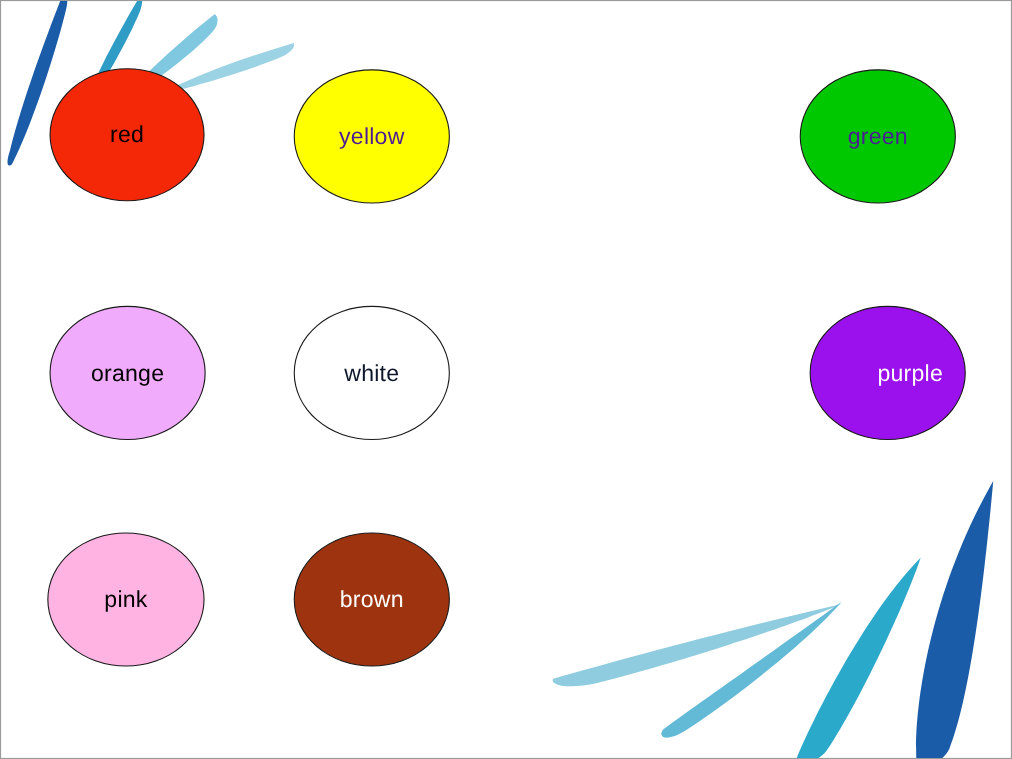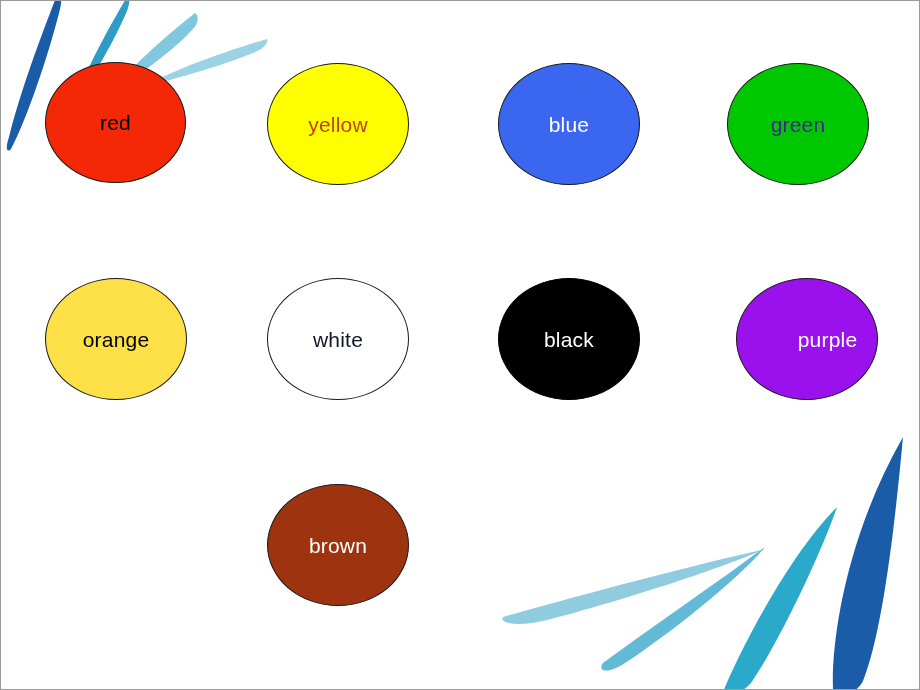--- a/index.html
+++ b/index.html
@@ -77,47 +77,44 @@
     <path d="M 62 4 C 48 40 26 98 14 146 C 10 158 12 162 16 158 C 32 128 54 62 64 22 C 68 8 66 2 62 4 Z" fill="#1B5CA8"></path>
   </svg>
 
   <div id="circles">
 
     <div class="circle" style="left:44px; top:61px; width:141px; height:121px; background:#F42806; border-color:#1A1A1A;">
       <span class="label" style="color:#000000;">red</span>
     </div>
 
     <div class="circle" style="left:266px; top:62px; width:142px; height:122px; background:#FFFF00; border-color:#1A1A1A;">
-      <span class="label" style="color:#c2410c;">yellow</span>
+      <span class="label" style="color:#4c1d95;">yellow</span>
     </div>
 
-    <div class="circle" style="left:497px; top:62px; width:142px; height:122px; background:#3A66F0; border-color:#1A1A1A;">
-      <span class="label" style="color:#FFFFFF;">blue</span>
-    </div>
 
     <div class="circle" style="left:726px; top:62px; width:142px; height:122px; background:#00C800; border-color:#1A1A1A;">
       <span class="label" style="color:#4c1d95;">green</span>
     </div>
 
-    <div class="circle" style="left:44px; top:277px; width:142px; height:122px; background:#fde047; border-color:#1A1A1A;">
+    <div class="circle" style="left:44px; top:277px; width:142px; height:122px; background:#f0abfc; border-color:#1A1A1A;">
       <span class="label" style="color:#000000;">orange</span>
     </div>
 
     <div class="circle" style="left:266px; top:277px; width:142px; height:122px; background:#FFFFFF; border-color:#1A1A1A;">
       <span class="label" style="color:#0f172a;">white</span>
     </div>
 
-    <div class="circle" style="left:497px; top:277px; width:142px; height:122px; background:#000000; border-color:#000000;">
-      <span class="label" style="color:#FFFFFF;">black</span>
-    </div>
 
     <div class="circle" style="left:735px; top:277px; width:142px; height:122px; background:#9B11EE; border-color:#1A1A1A;">
       <span class="label" style="color:#FFFFFF;margin-left:41px;">purple</span>
     </div>
 
+    <div class="circle" style="left:42px; top:483px; width:143px; height:122px; background:#FFB3E3; border-color:#1A1A1A;">
+      <span class="label" style="color:#000000;">pink</span>
+    </div>
 
     <div class="circle" style="left:266px; top:483px; width:142px; height:122px; background:#9E340F; border-color:#1A1A1A;">
       <span class="label" style="color:#FFFFFF;">brown</span>
     </div>
 
   </div>
 
   <svg id="deco-bottomright" class="deco" viewBox="0 0 430 258">
 
     <path d="M 14 186 C 70 170 172 142 276 118 C 240 134 140 168 54 190 C 28 196 10 192 14 186 Z" fill="#8FCCE0"></path>

